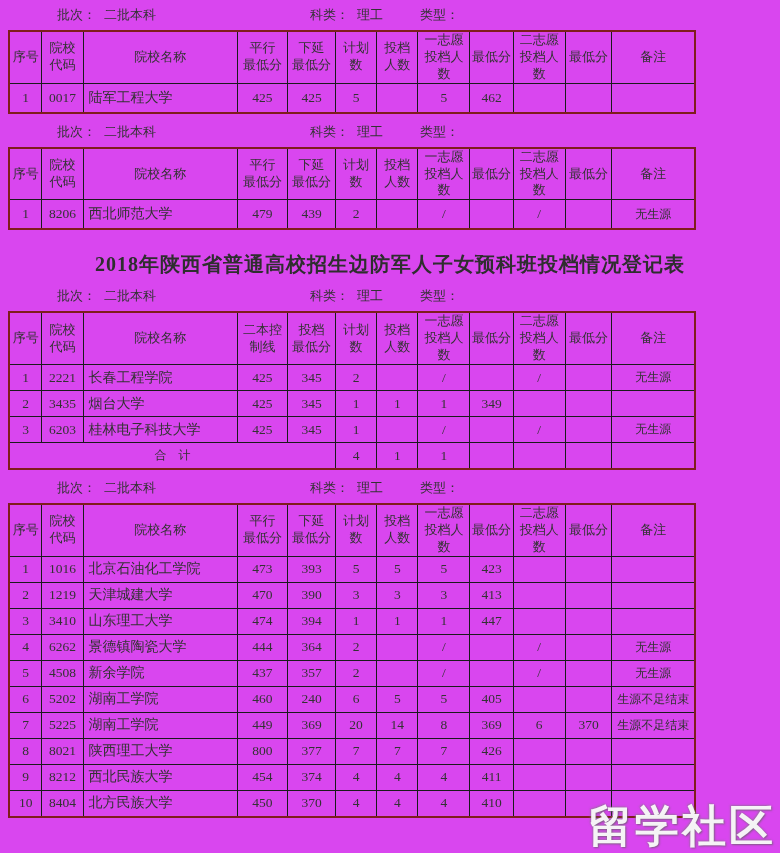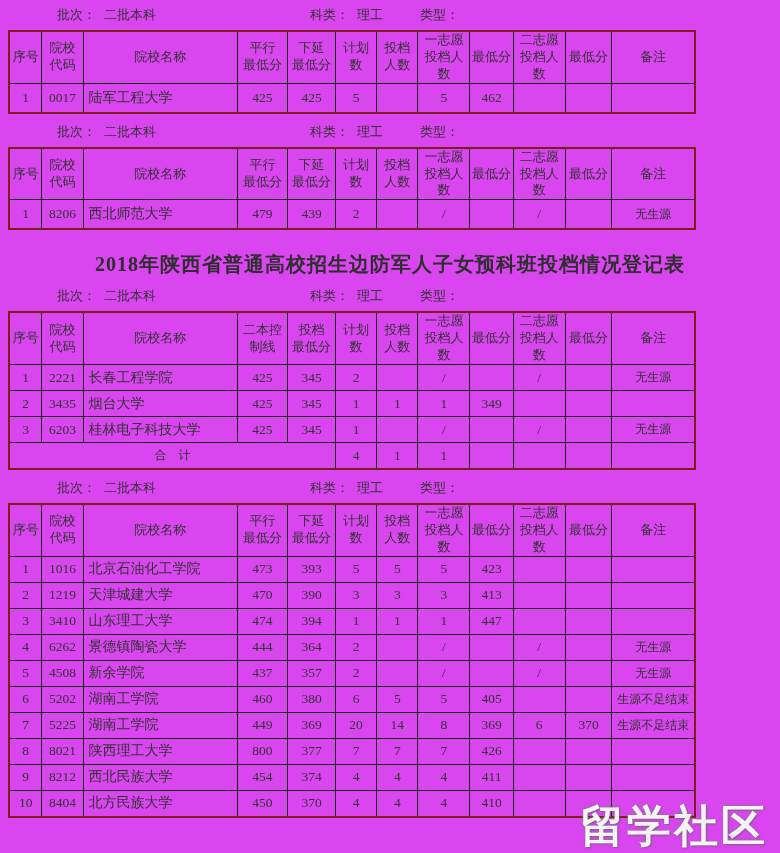--- a/index.html
+++ b/index.html
@@ -56,21 +56,21 @@
   table.t-tall td { height: 28px; }
   .reg-table td.name-cell {
     text-align: left;
     padding-left: 5px;
     font-size: 14px;
   }
   .reg-table td.remark-cell { font-size: 12px; }
   .reg-table td.total-label { font-size: 12px; }
   .watermark {
     position: absolute;
-    right: 12px;
+    right: 4px;
     bottom: 5px;
     text-align: center;
     font-family: "Liberation Sans", "DejaVu Sans", sans-serif;
     color: rgba(255,255,255,0.92);
     pointer-events: none;
   }
   .wm-title {
     font-size: 44px;
     font-weight: bold;
     letter-spacing: 3px;
@@ -467,21 +467,21 @@
             <td class="num-cell"></td>
             <td class="num-cell">/</td>
             <td class="num-cell"></td>
             <td class="remark-cell">无生源</td>
           </tr>
           <tr>
             <td class="num-cell">6</td>
             <td class="num-cell">5202</td>
             <td class="name-cell">湖南工学院</td>
             <td class="num-cell">460</td>
-            <td class="num-cell">380</td>
+            <td class="num-cell">240</td>
             <td class="num-cell">6</td>
             <td class="num-cell">5</td>
             <td class="num-cell">5</td>
             <td class="num-cell">405</td>
             <td class="num-cell"></td>
             <td class="num-cell"></td>
             <td class="remark-cell">生源不足结束</td>
           </tr>
           <tr>
             <td class="num-cell">7</td>

